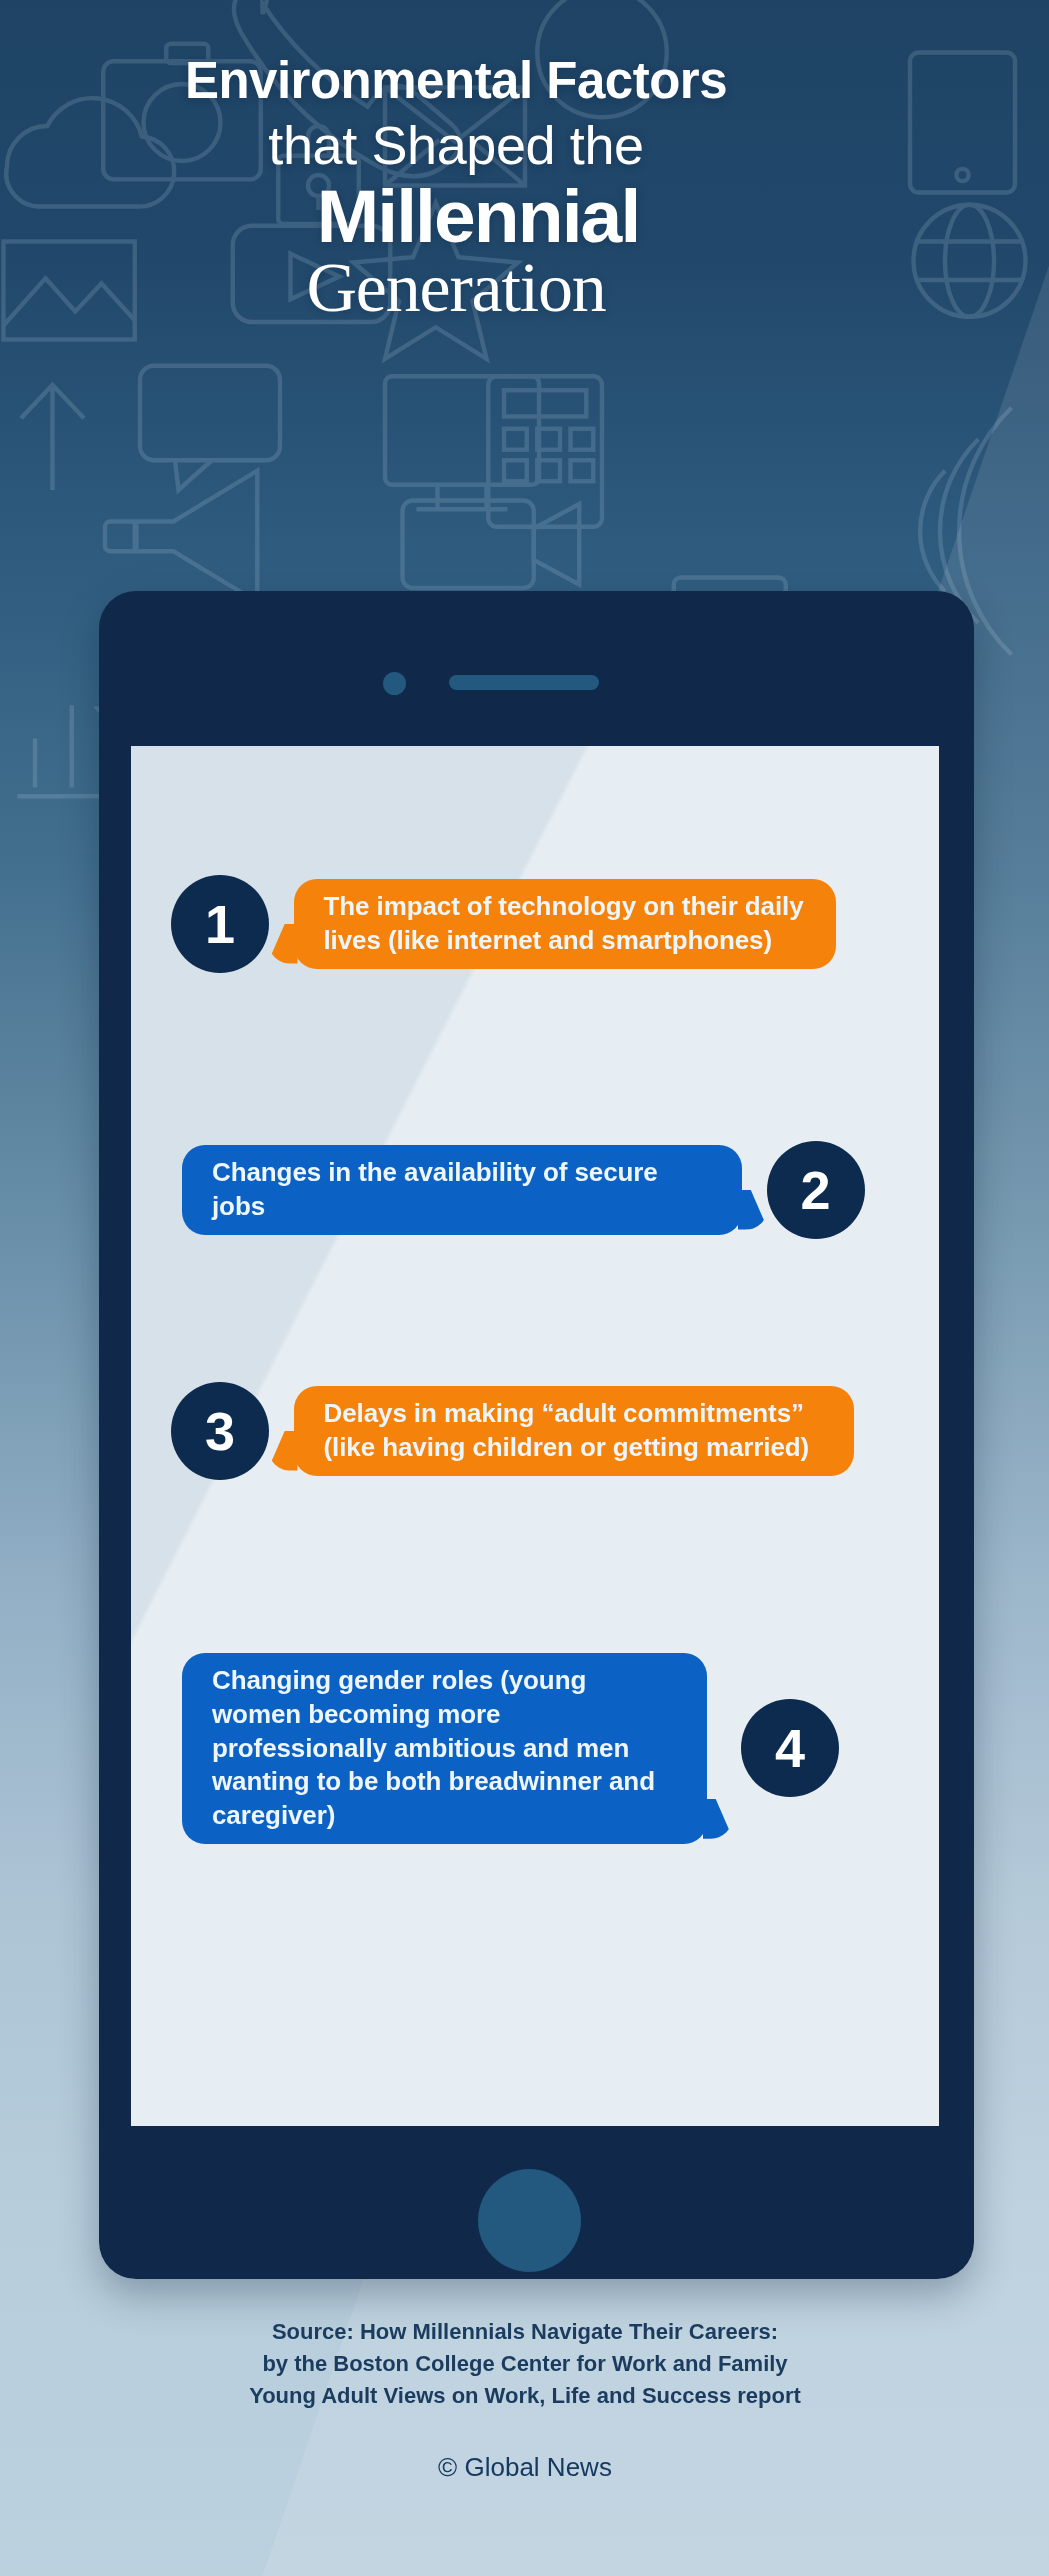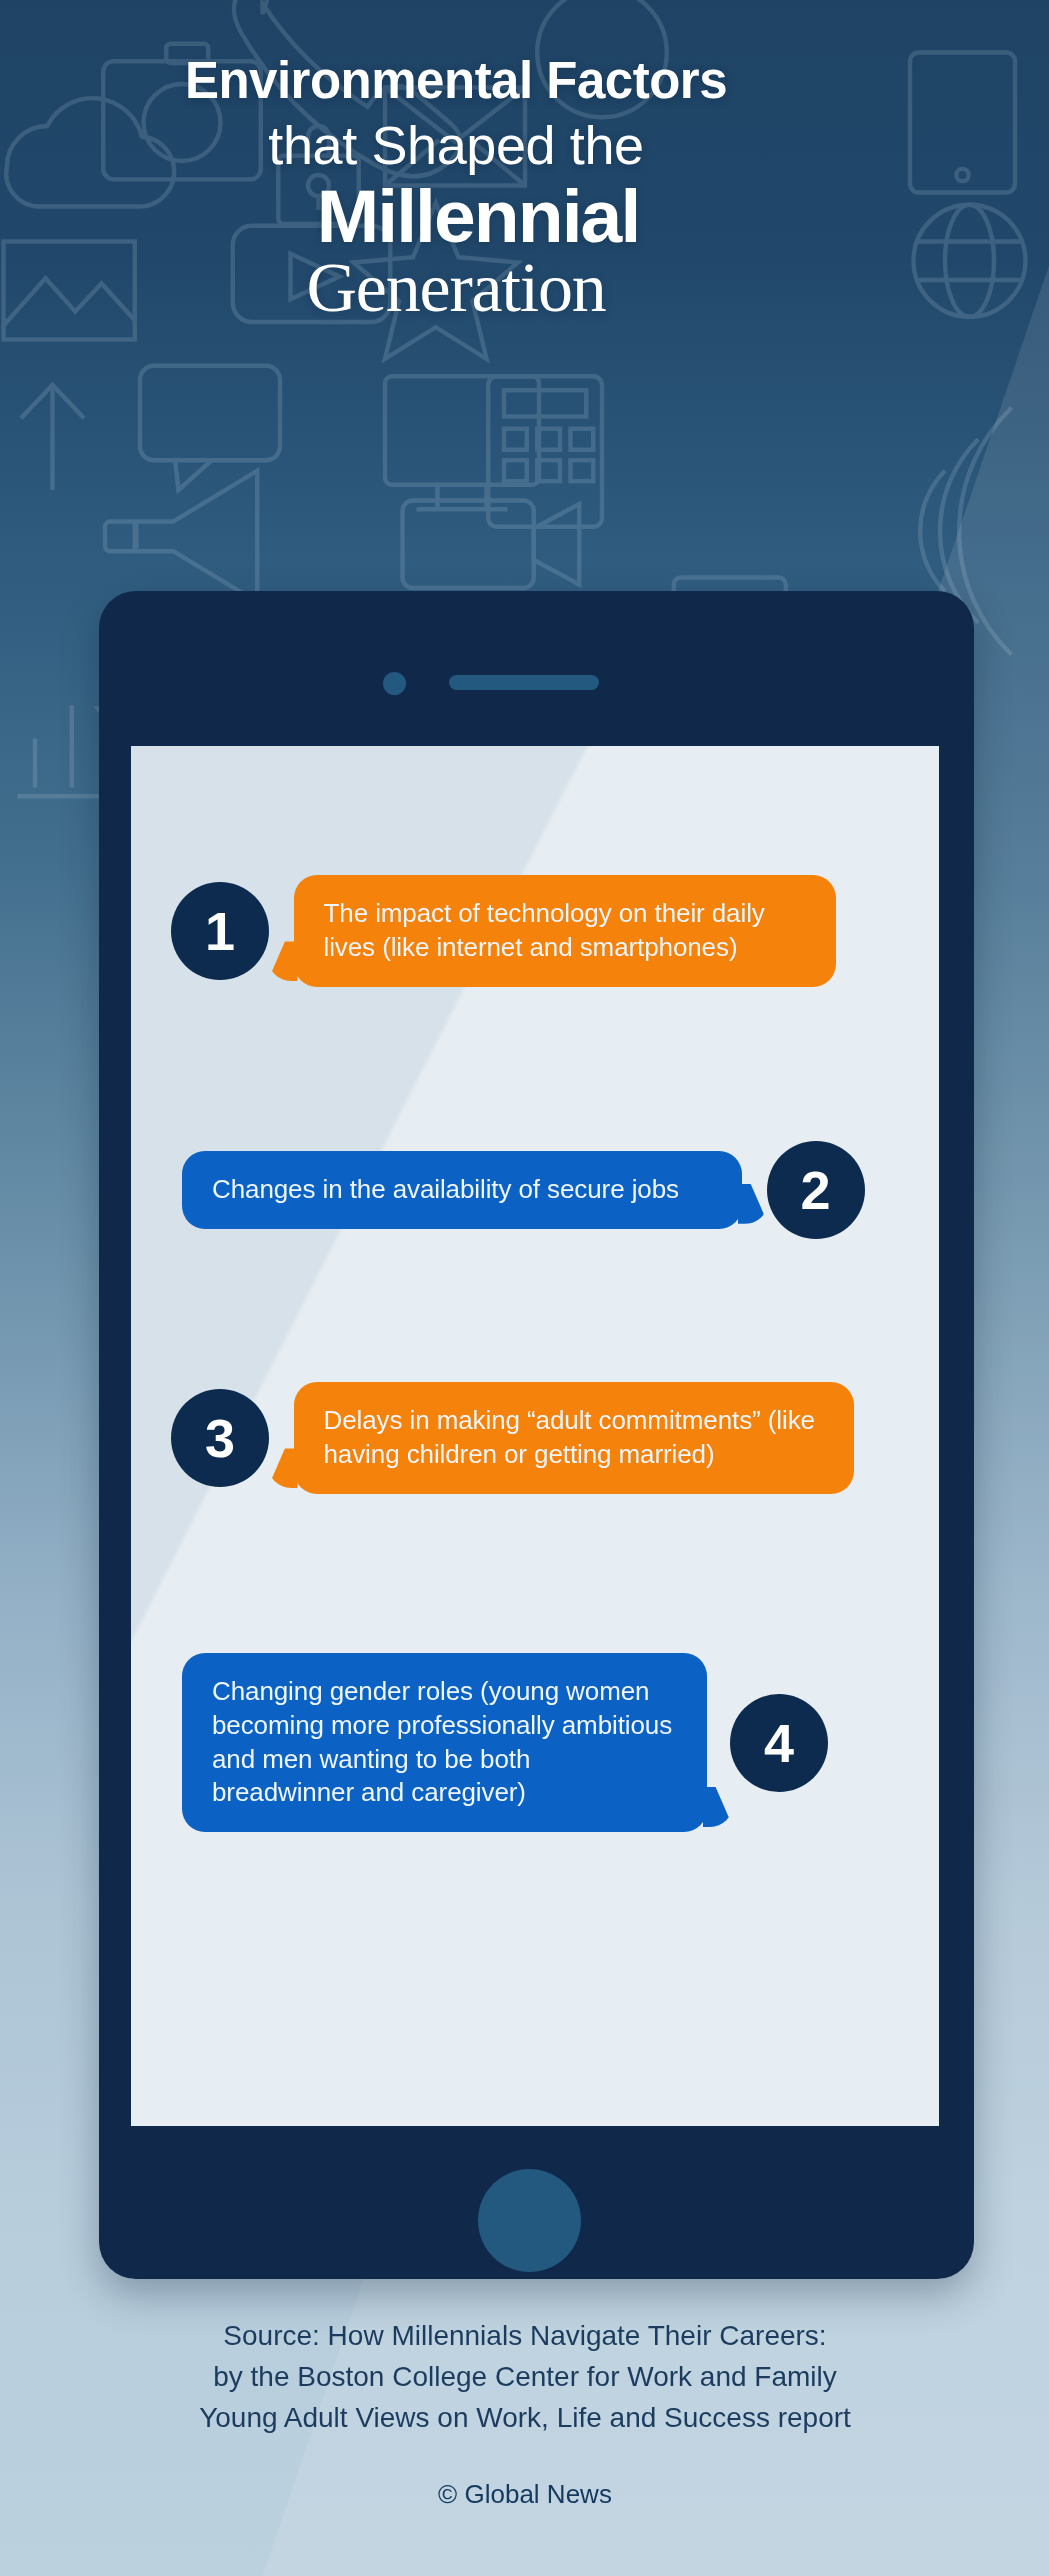--- a/index.html
+++ b/index.html
@@ -148,22 +148,22 @@
     position: absolute;
     display: flex;
     align-items: center;
   }
   .bubble {
     position: relative;
     border-radius: 23px;
     color: #eef6fa;
     font-size: 26px;
     line-height: 1.30;
-    font-weight: 400;
-    padding: 22px 30px;
+    font-weight: 700;
+    padding: 11px 30px;
     letter-spacing: -0.1px;
   }
   .bubble.orange { background: #f5820b; }
   .bubble.blue   { background: #0b62c4; }
 
   
   .bubble.tail-left::after {
     content: "";
     position: absolute;
     left: -26px;
@@ -215,34 +215,34 @@
   #row-1 .bubble { width: 542px; }
 
   #row-2 { left: 182px; top: 1141px; justify-content: space-between; }
   #row-2 .bubble { width: 560px; margin-right: 24.5px; }
 
   #row-3 { left: 171px; top: 1382px; }
   #row-3 .num-badge { margin-right: 24.5px; }
   #row-3 .bubble { width: 560px; }
 
   #row-4 { left: 182px; top: 1653px; }
-  #row-4 .bubble { width: 525px; margin-right: 23px; }
+  #row-4 .bubble { width: 525px; margin-right: 34px; }
 
   
   .footer {
     position: absolute;
     left: 0; top: 2316px;
     width: 1050px;
     text-align: center;
     color: #1b3c5e;
   }
   .src-line {
-    font-size: 28px;
+    font-size: 22px;
     line-height: 1.46;
-    font-weight: 400;
+    font-weight: 700;
   }
   .copyright {
     margin-top: 40px;
     font-size: 26px;
     font-weight: 400;
     color: #153a60;
   }
 </style>
 </head>
 <body>

